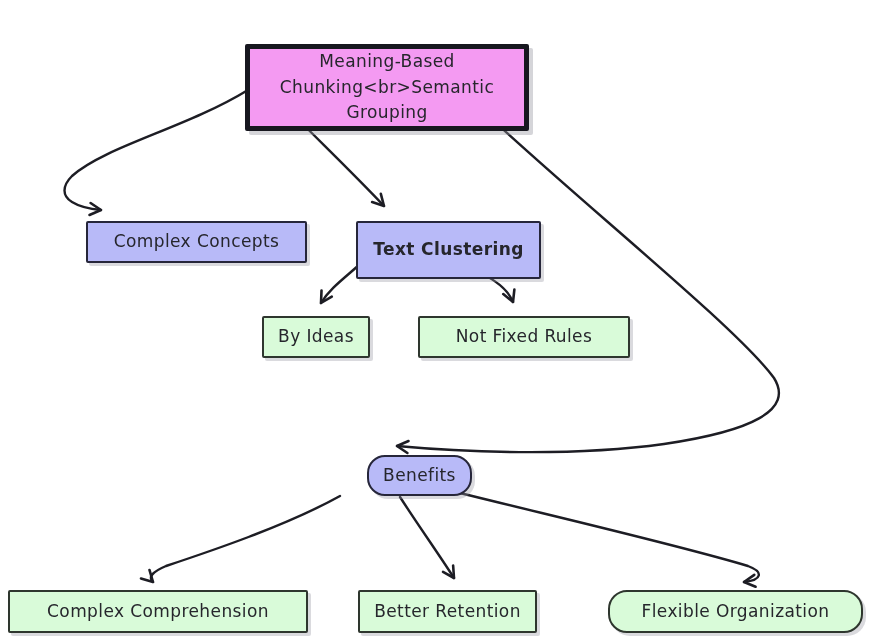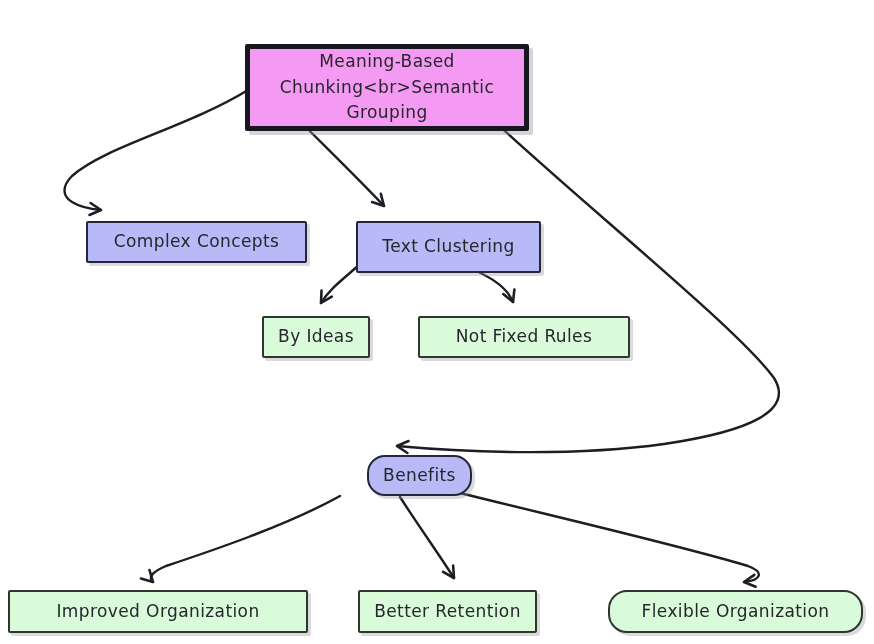--- a/index.html
+++ b/index.html
@@ -94,38 +94,38 @@
   </svg>
 
   <div class="node node-root" style="left:245px; top:8px; width:284px; height:87px;margin-top:36px;">
     <span class="label">Meaning-Based Chunking&lt;br&gt;Semantic Grouping</span>
   </div>
 
   <div class="node branch" style="left:52px; top:221px; width:221px; height:42px;">
     <span class="label">Complex Concepts</span>
   </div>
 
-  <div class="node branch" style="left:322px; top:221px; width:185px; height:52px;">
+  <div class="node branch" style="left:322px; top:221px; width:185px; height:58px;font-weight:bold;">
     <span class="label">Text Clustering</span>
   </div>
 
   <div class="node leaf" style="left:262px; top:316px; width:108px; height:42px;">
     <span class="label">By Ideas</span>
   </div>
 
   <div class="node leaf" style="left:418px; top:316px; width:212px; height:42px;">
     <span class="label">Not Fixed Rules</span>
   </div>
 
   <div class="node branch" style="left:333px; top:455px; width:105px; height:41px;border-radius:18px;">
     <span class="label">Benefits</span>
   </div>
 
   <div class="node leaf" style="left:8px; top:590px; width:300px; height:43px;">
-    <span class="label">Improved Organization</span>
+    <span class="label">Complex Comprehension</span>
   </div>
 
   <div class="node leaf" style="left:358px; top:590px; width:179px; height:43px;">
     <span class="label">Better Retention</span>
   </div>
 
   <div class="node leaf" style="left:608px; top:590px; width:255px; height:43px;border-radius:19px;">
     <span class="label">Flexible Organization</span>
   </div>
 

